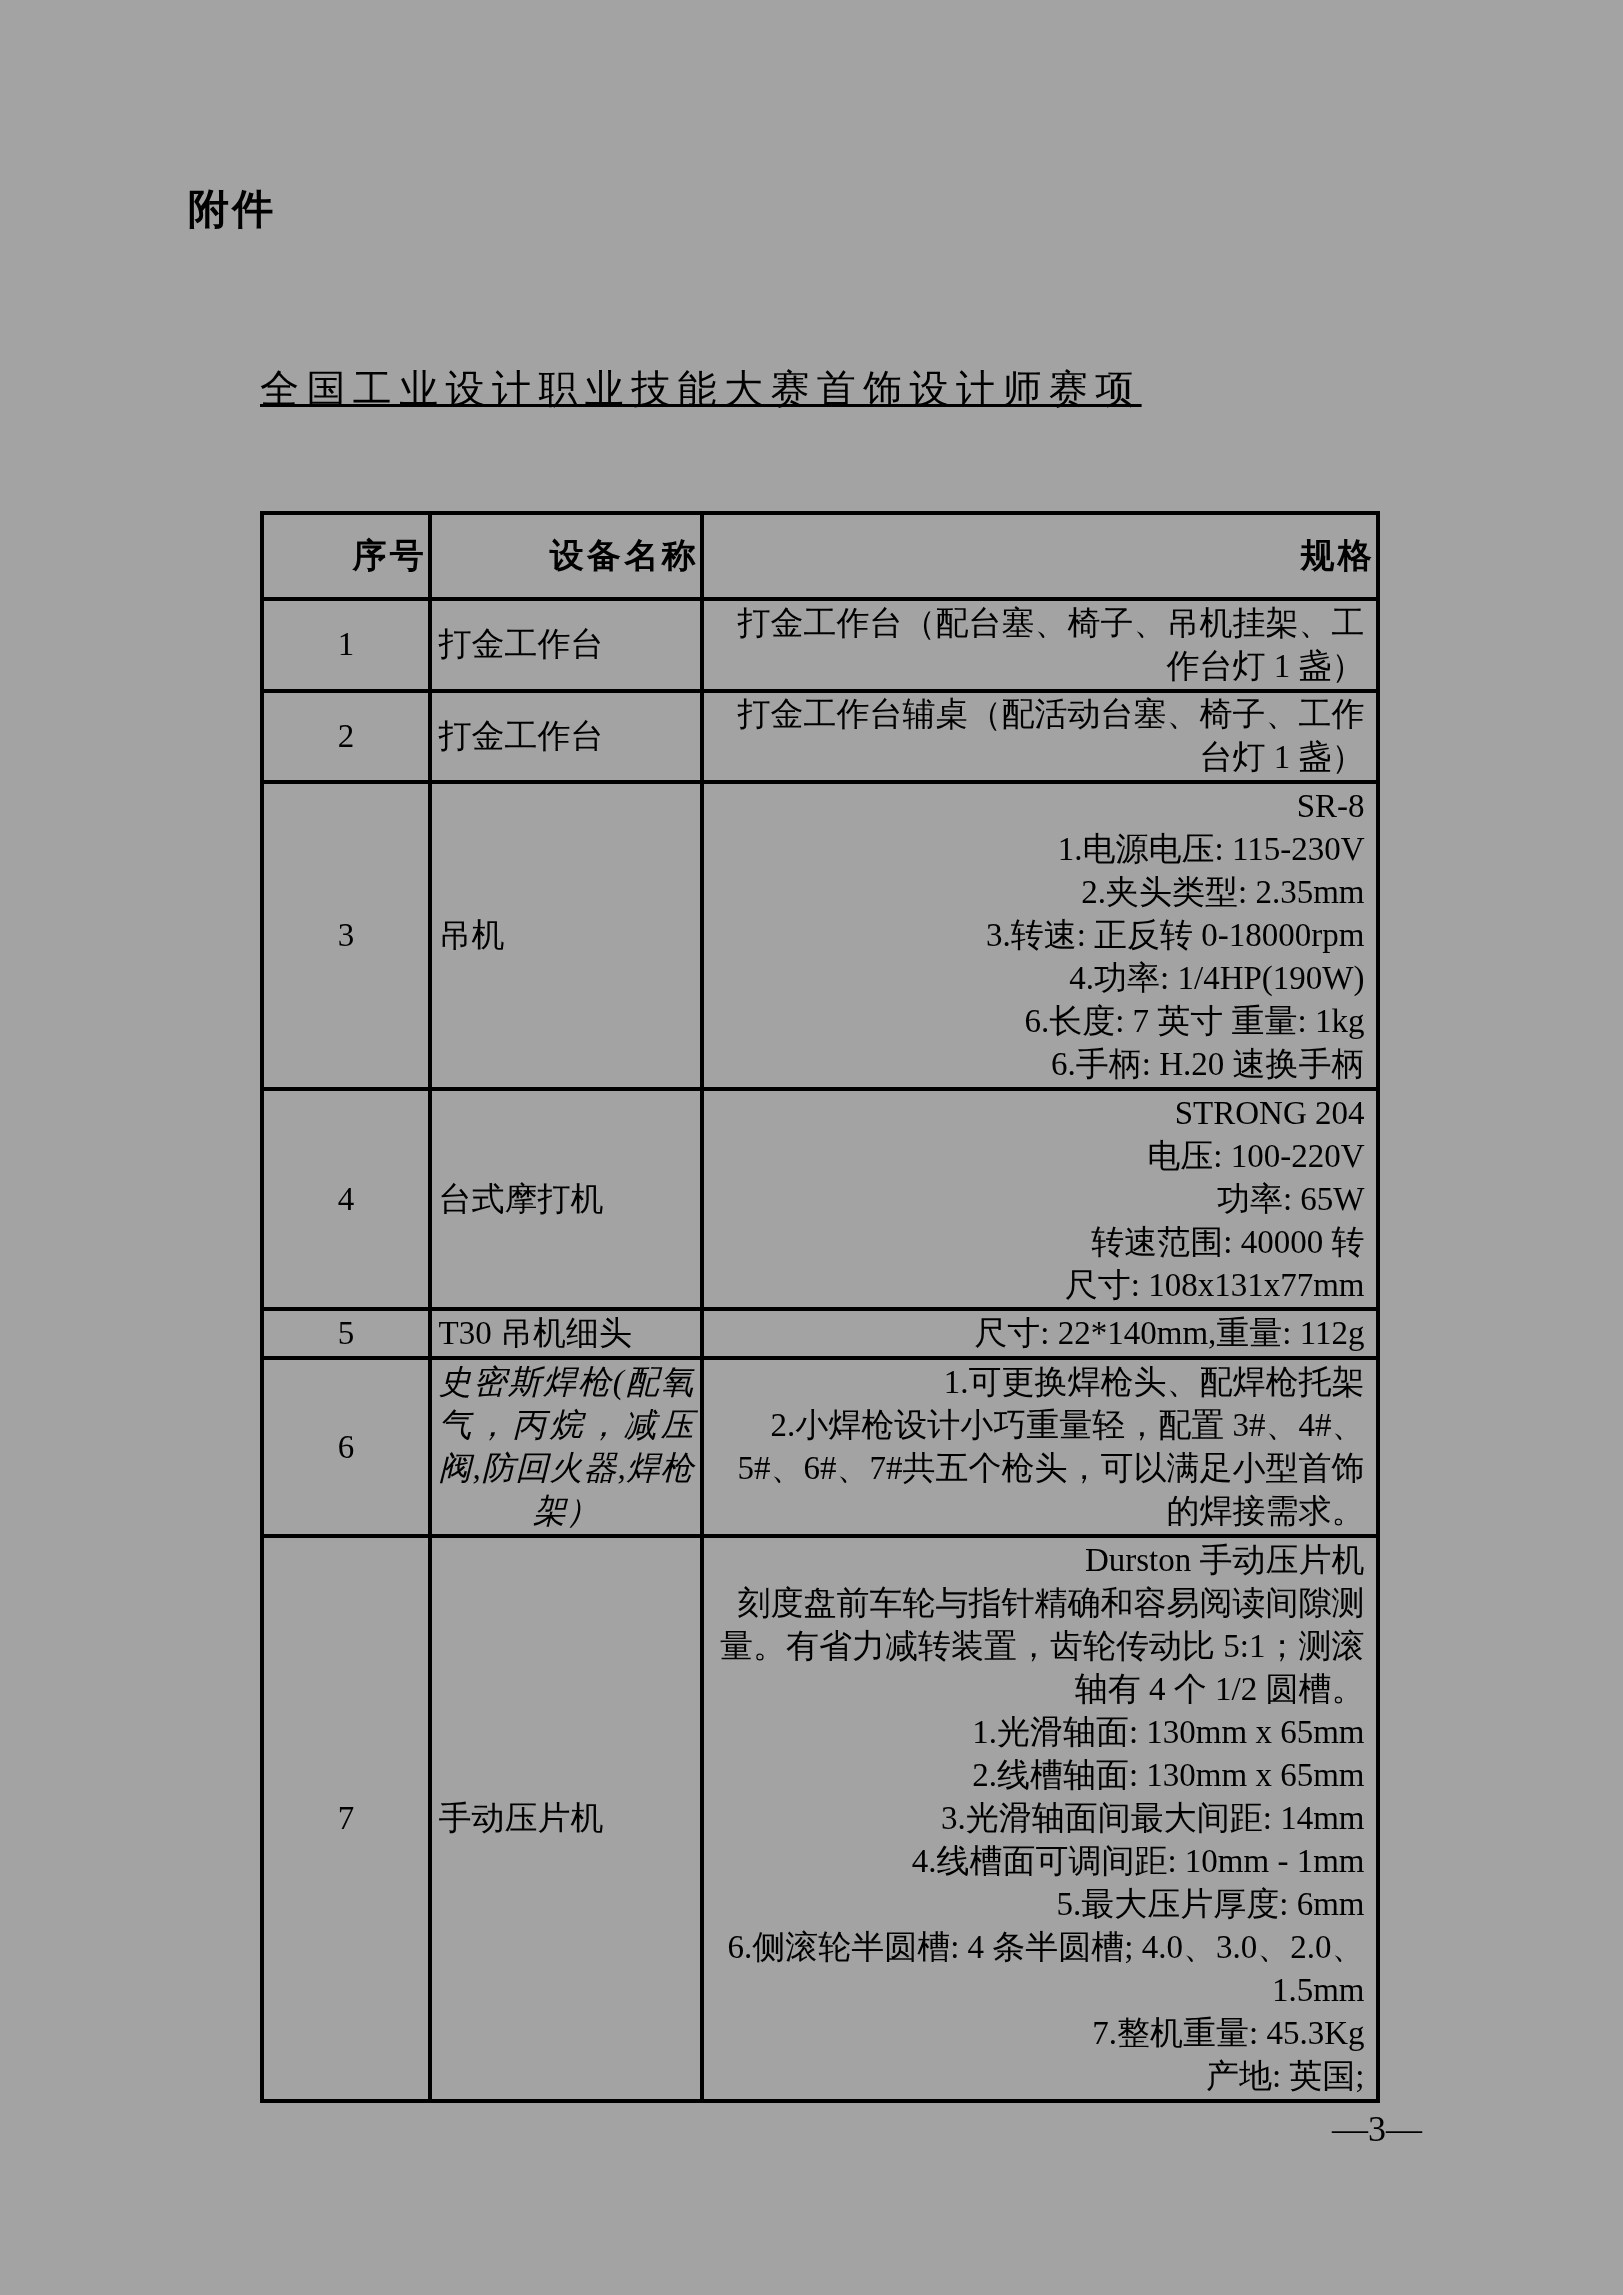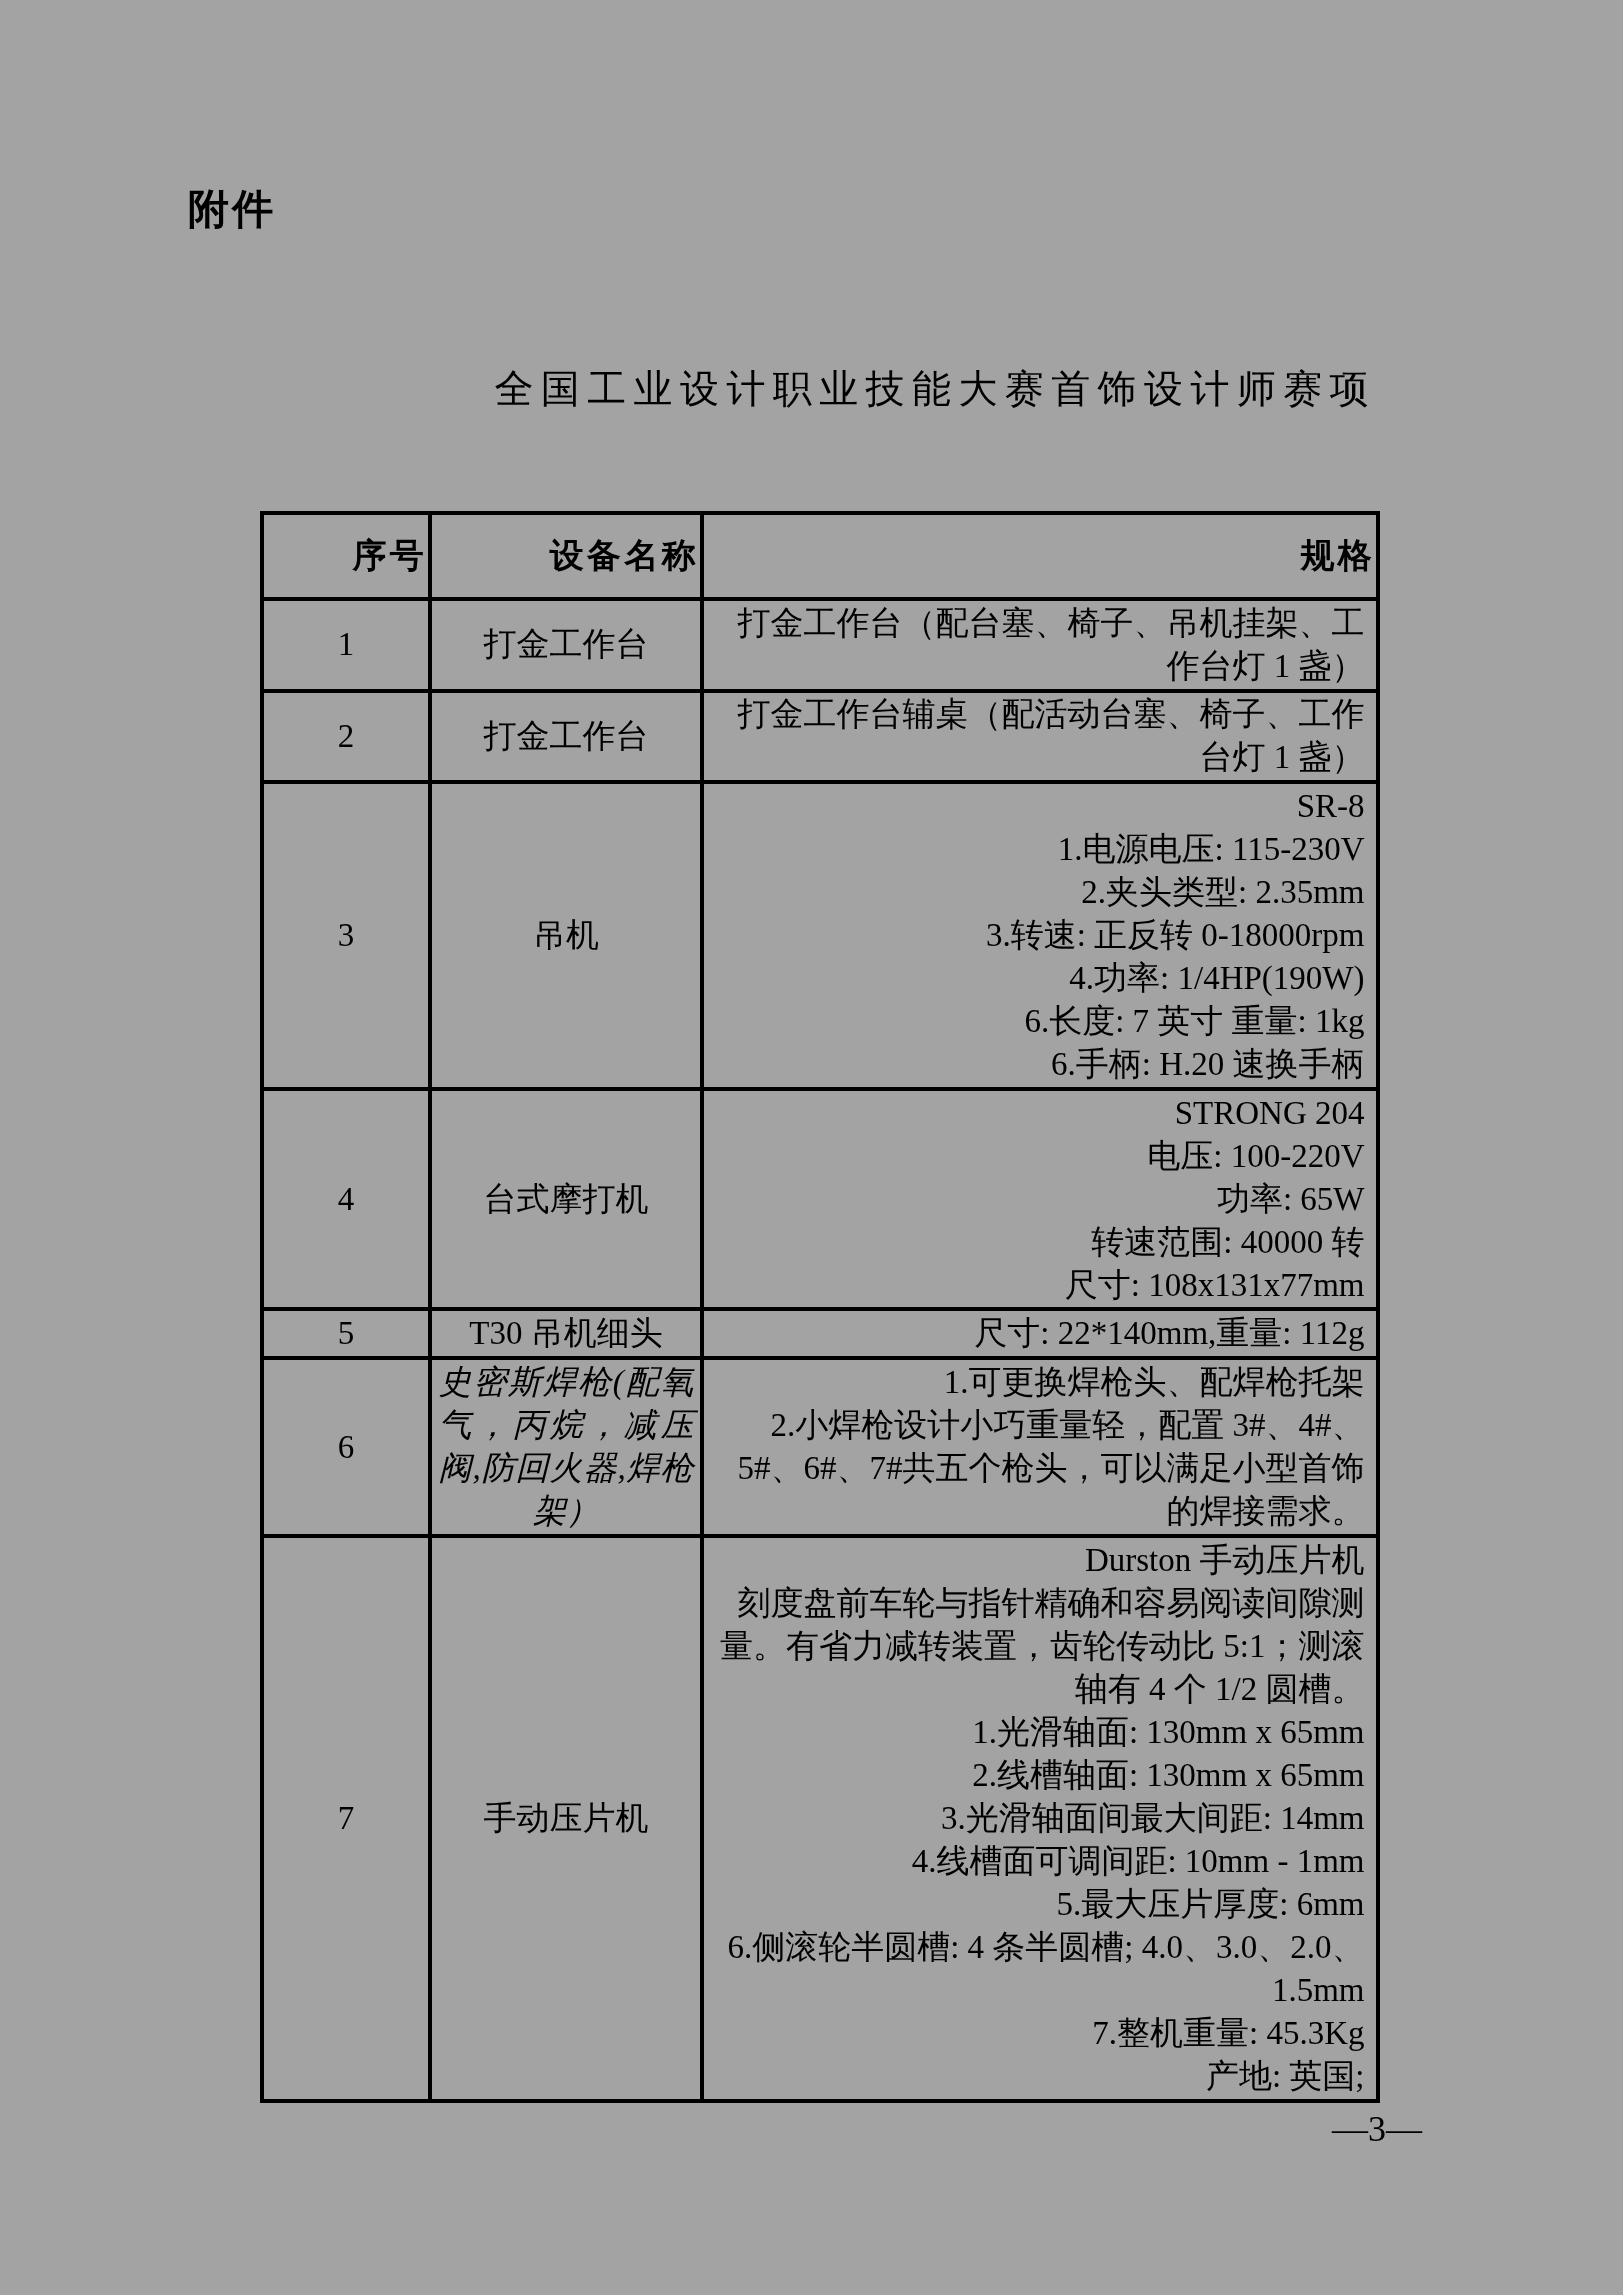--- a/index.html
+++ b/index.html
@@ -12,21 +12,22 @@
     overflow:hidden;
   }
   .attachment {
     position:absolute; left:188px; top:185px;
     font-family:"Liberation Sans","DejaVu Sans",sans-serif;
     font-weight:600; font-size:41px; line-height:49px;
     letter-spacing:3.3px;
   }
   .title-block {
     position:absolute; left:260px; top:348px; width:1116px;
-    text-align:right;
+    text-align:left;
+    text-decoration:underline;
   }
   .title-line {
     font-size:39px; line-height:82px; font-weight:500;
     letter-spacing:7.4px; white-space:nowrap;
   }
   table.equipment-table {
     position:absolute; left:260px; top:511px;
     width:1116px;
     border-collapse:collapse; table-layout:fixed;
   }
@@ -41,21 +42,21 @@
   .col-spec { width:676px; }
   .equipment-table th {
     font-weight:700; font-size:34px;
     height:86px; text-align:right; vertical-align:middle;
     letter-spacing:3.3px;
   }
   td.cell-no {
     text-align:center; vertical-align:middle; line-height:43px;
   }
   td.cell-name {
-    text-align:center; vertical-align:middle;
+    text-align:left; vertical-align:middle;
     line-height:43px; padding:0 6.5px;
   }
   td.cell-name.justify {
     text-align:justify; text-align-last:center;font-style:italic;
   }
   td.cell-spec {
     text-align:right; vertical-align:middle;
     padding:0.8px 11.5px; line-height:43px;
   }
   .spec-line { line-height:43px; }

